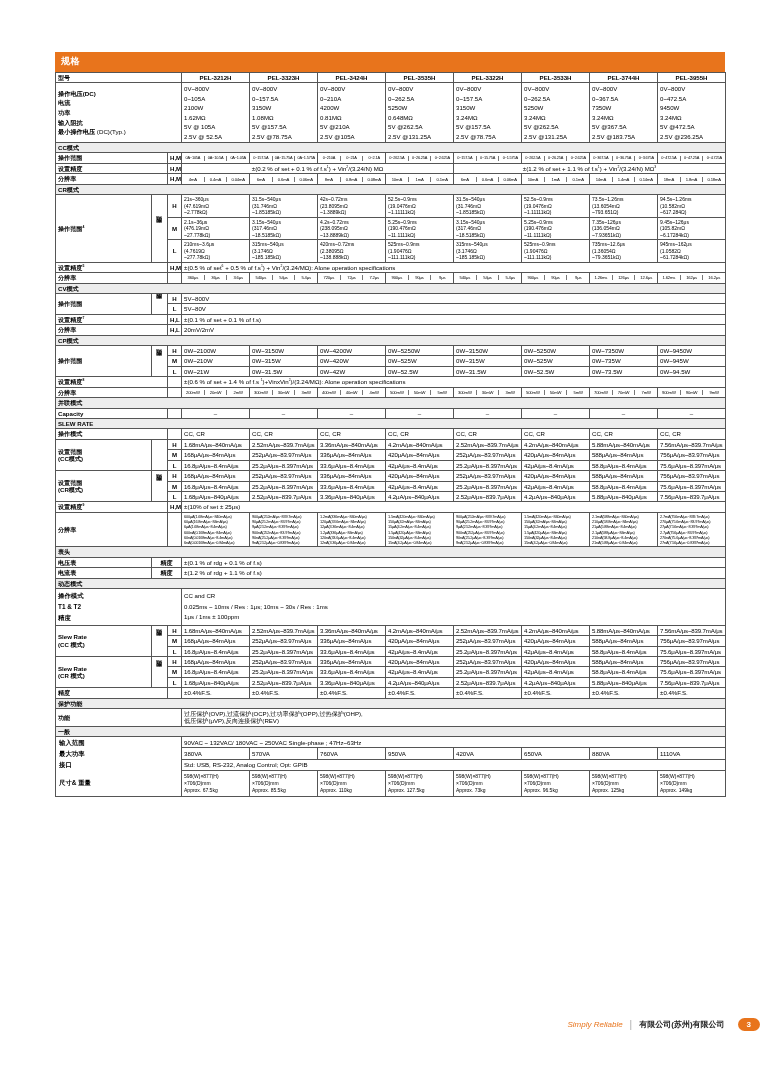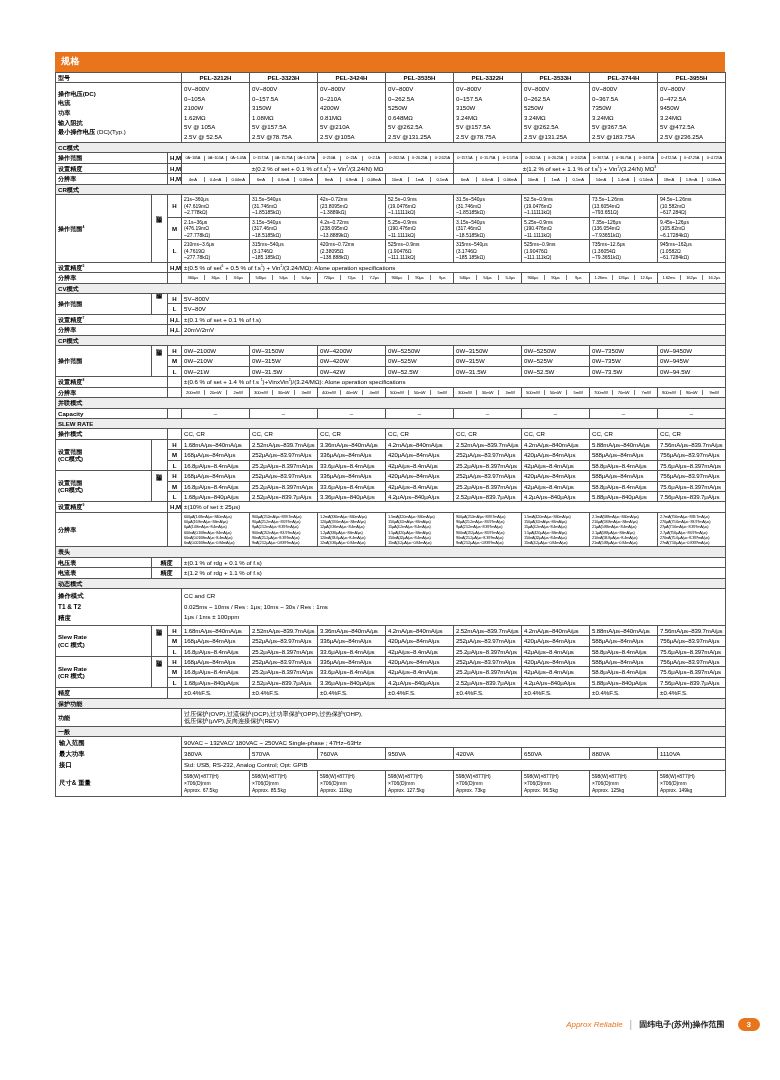--- a/index.html
+++ b/index.html
@@ -1113,17 +1113,17 @@
               <div>×706(D)mm</div>
               <div>Approx. 149kg</div>
             </div>
           </td>
         </tr>
       </tbody>
   </table>
 </div>
 
 <div class="footer">
-  <span class="f-slogan">Approx Reliable</span>
+  <span class="f-slogan">Simply Reliable</span>
   <span class="f-div">|</span>
-  <span class="f-company">固纬电子(苏州)操作范围</span>
+  <span class="f-company">有限公司(苏州)有限公司</span>
   <span class="f-page">3</span>
 </div>
 
 </body></html>

